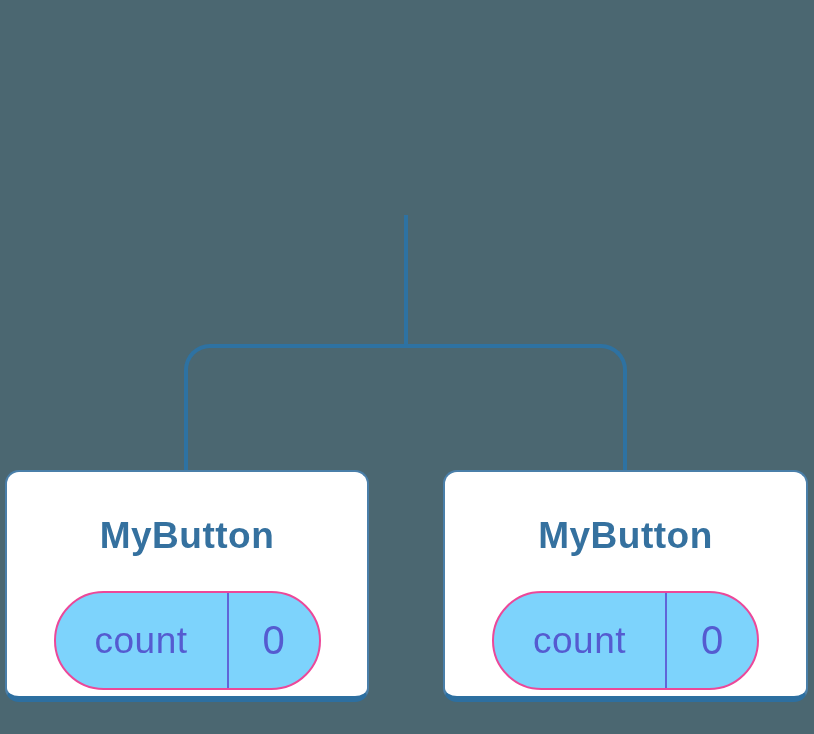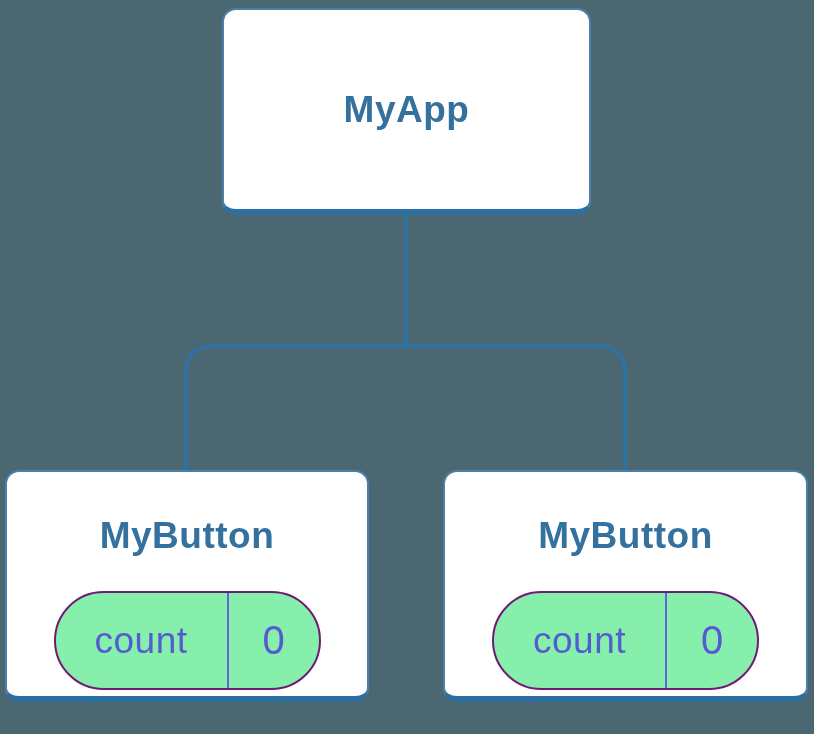--- a/index.html
+++ b/index.html
@@ -72,25 +72,25 @@
     border-top: 4px solid #2e72a2;
     border-left: 4px solid #2e72a2;
     border-right: 4px solid #2e72a2;
     border-radius: 26px 26px 0 0;
   }
   .state-pill {
     margin-top: 33px;
     box-sizing: border-box;
     width: 267px;
     height: 99px;
-    border: 2px solid #701a75;
+    border: 2px solid #ec4899;
     border-radius: 60px;
     display: flex;
     align-items: stretch;
-    background: #86efac;
+    background: #7dd3fc;
     color: #555bd0;
   }
   .state-key {
     flex: 1;
     display: flex;
     align-items: center;
     justify-content: center;
     font-size: 37px;
     letter-spacing: 0.5px;
   }
@@ -102,23 +102,20 @@
     align-items: center;
     justify-content: center;
     font-size: 40px;
   }
 </style>
 </head>
 <body>
 
 <div class="stage">
 
-  <div class="card root-card">
-    <div class="card-title">MyApp</div>
-  </div>
 
   <div class="connector-vertical"></div>
   <div class="connector-bracket"></div>
 
   <div class="card child-card left">
     <div class="card-title">MyButton</div>
     <div class="state-pill">
       <div class="state-key">count</div>
       <div class="state-value">0</div>
     </div>

